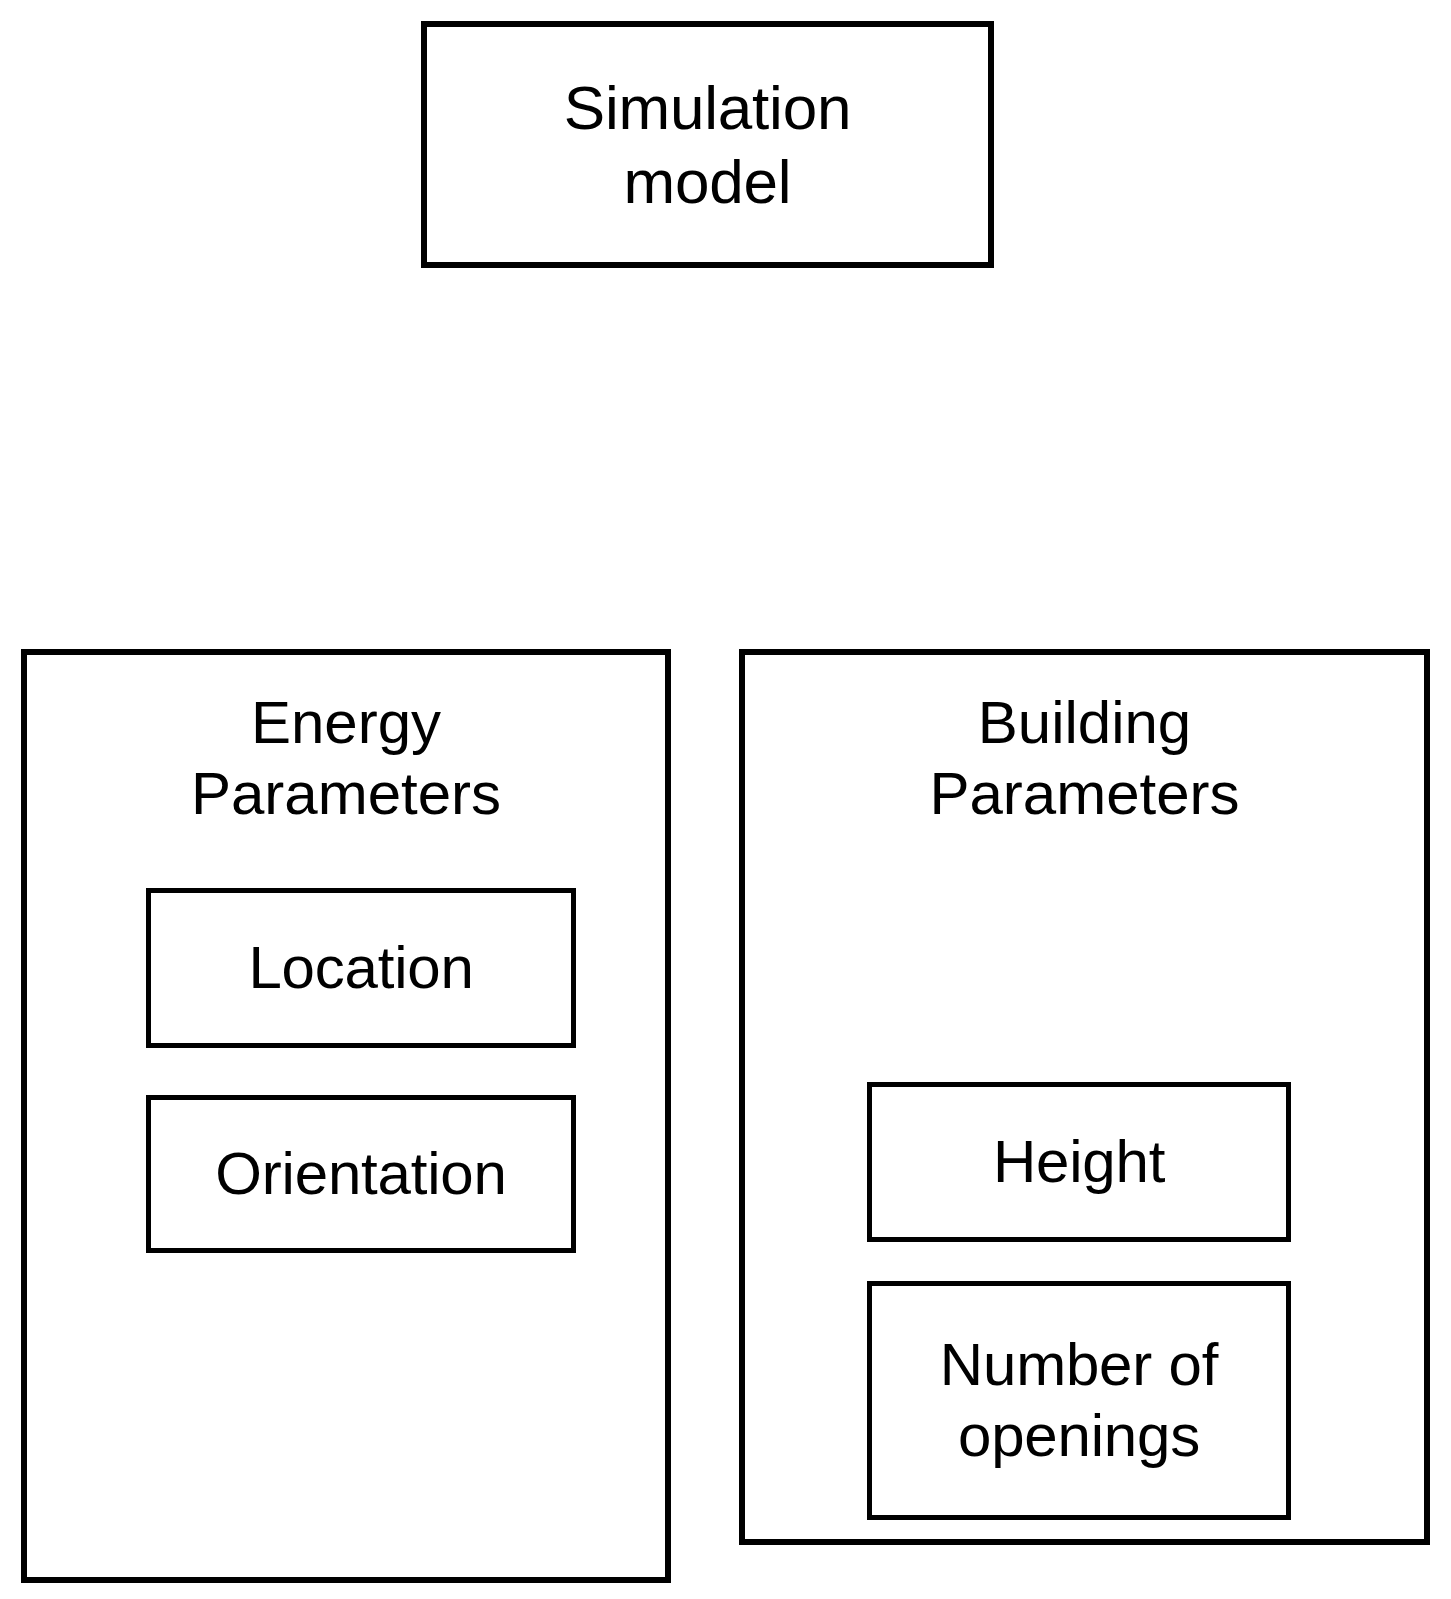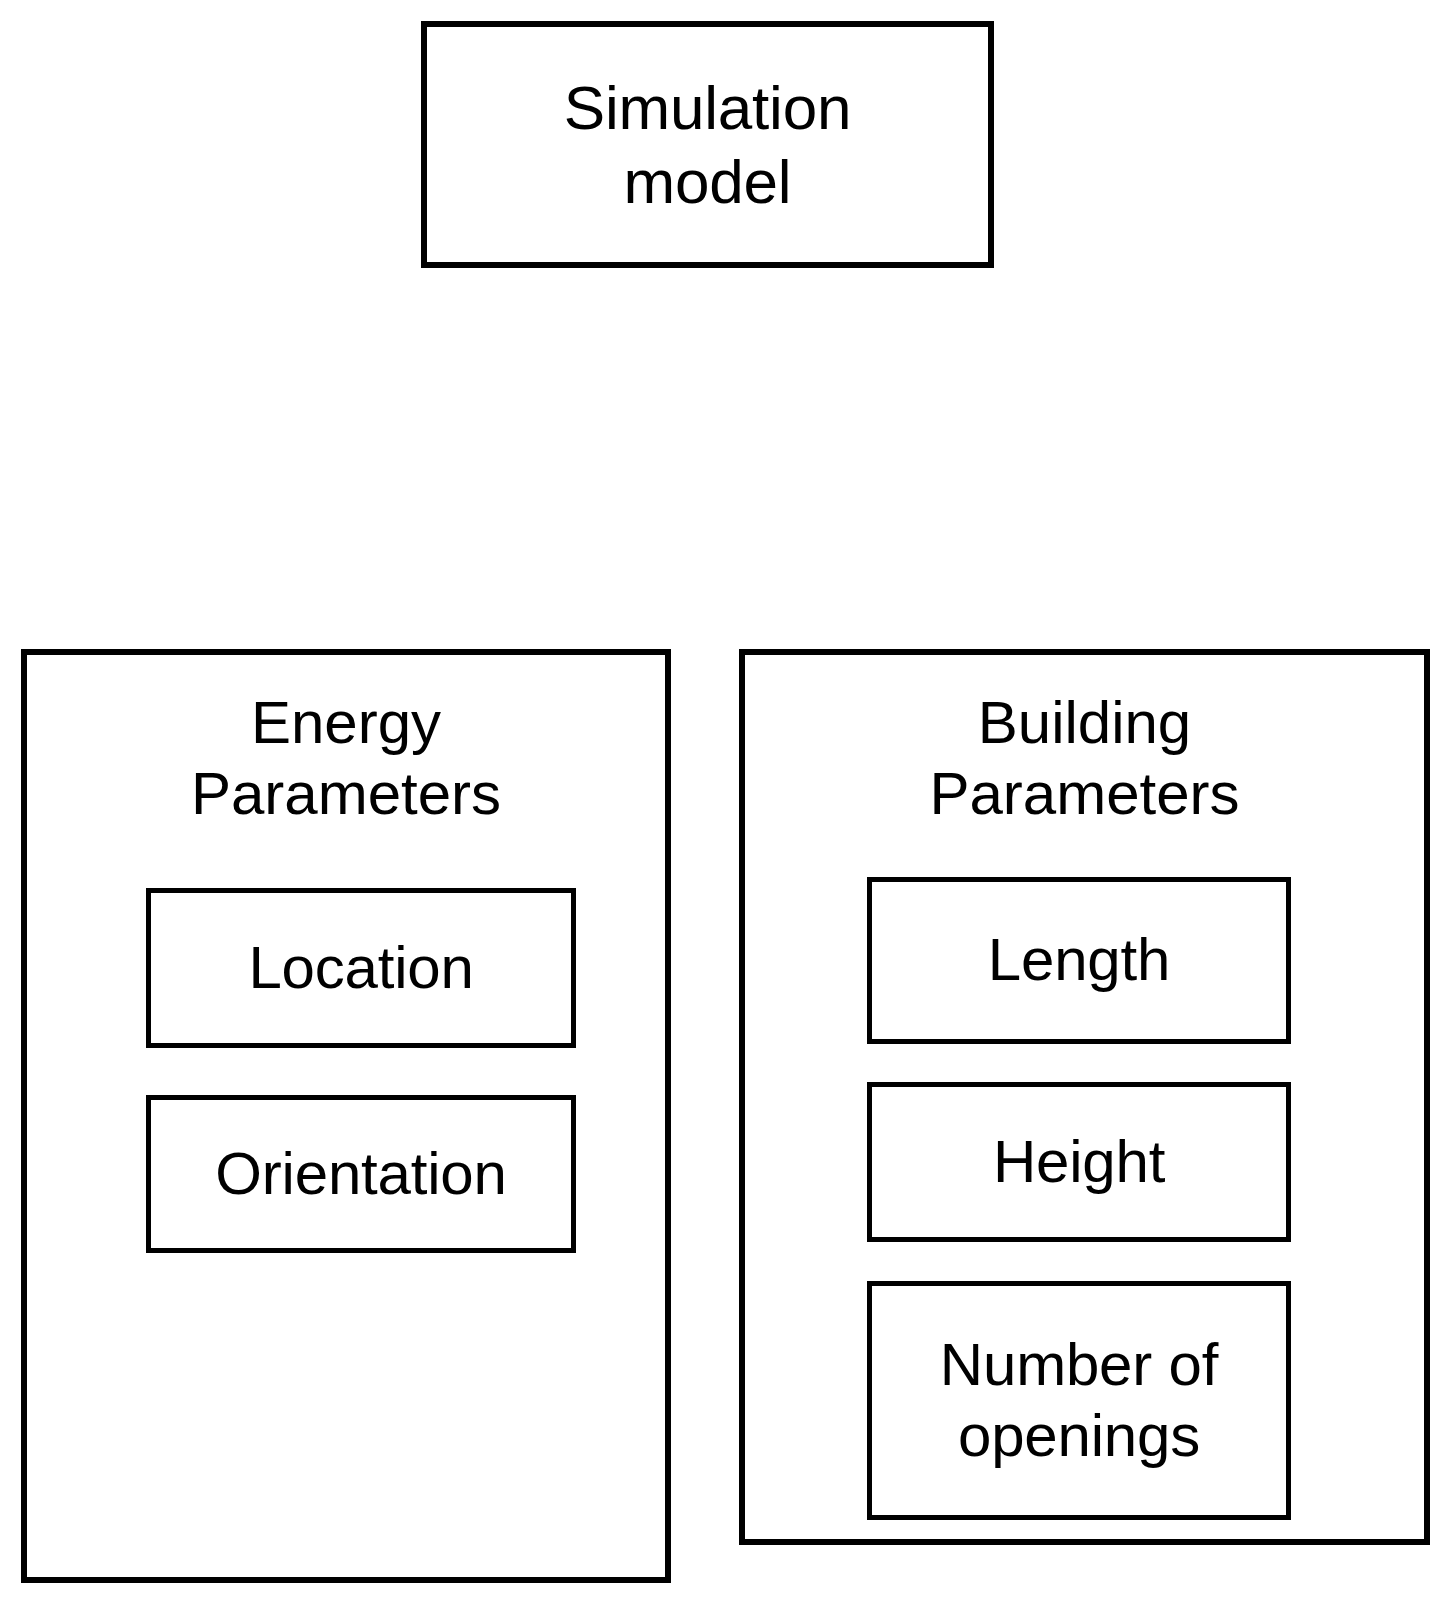--- a/index.html
+++ b/index.html
@@ -155,23 +155,20 @@
 
     <div class="node" id="node-location">
       <span class="node-label">Location</span>
     </div>
   </div>
 
   <div class="panel" id="panel-building-parameters">
     <div class="panel-title">Building
 Parameters</div>
 
-    <div class="node" id="node-length">
-      <span class="node-label">Length</span>
-    </div>
 
     <div class="node" id="node-height">
       <span class="node-label">Height</span>
     </div>
 
     <div class="node" id="node-number-of-openings">
       <span class="node-label">Number of
 openings</span>
     </div>
   </div>

